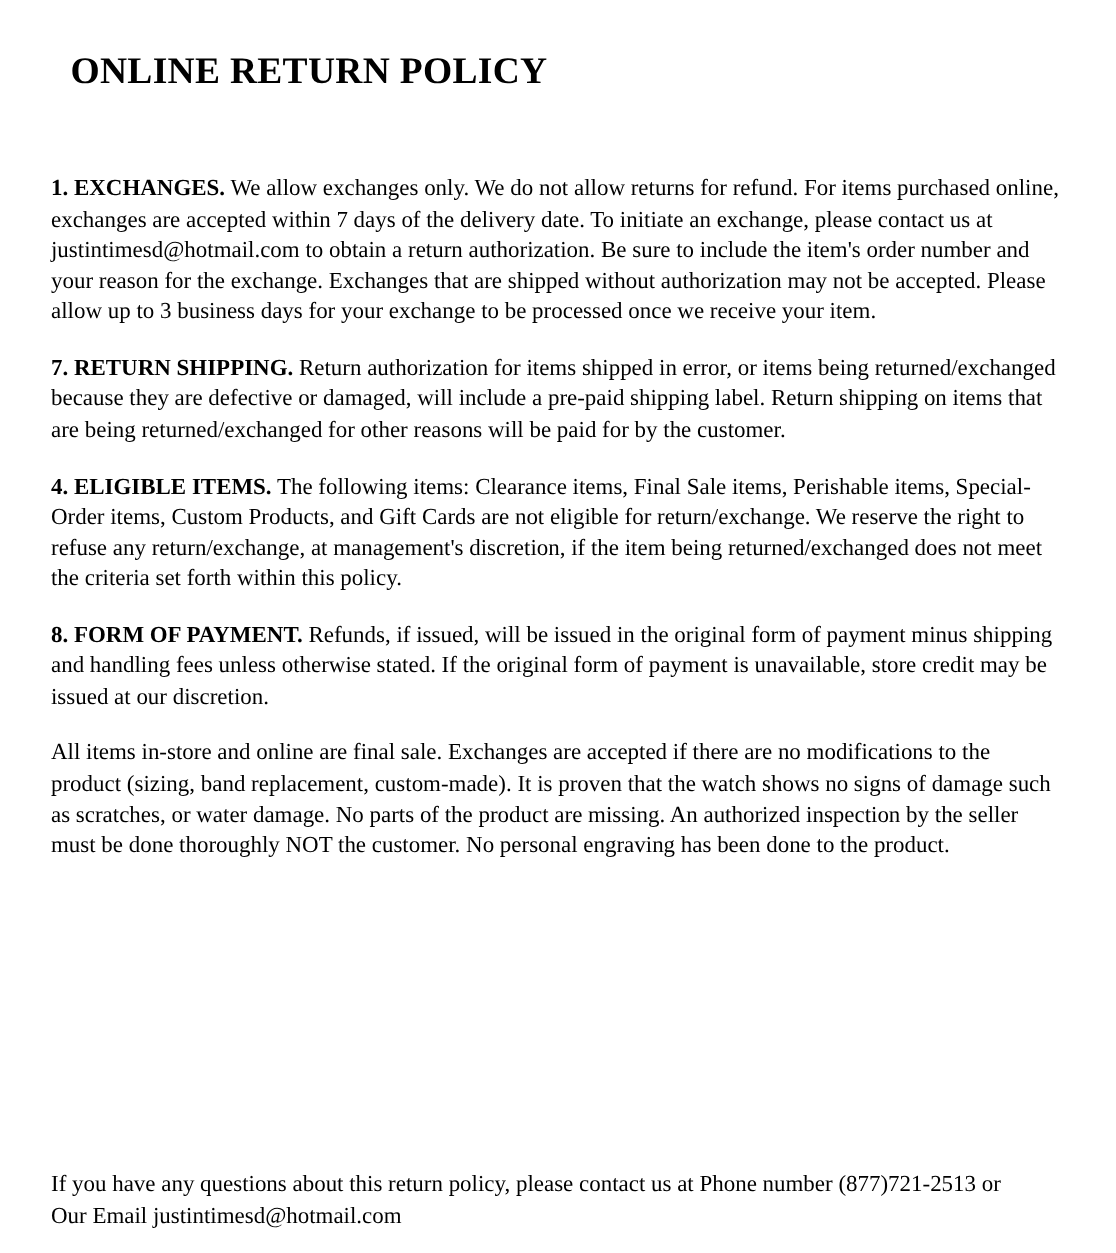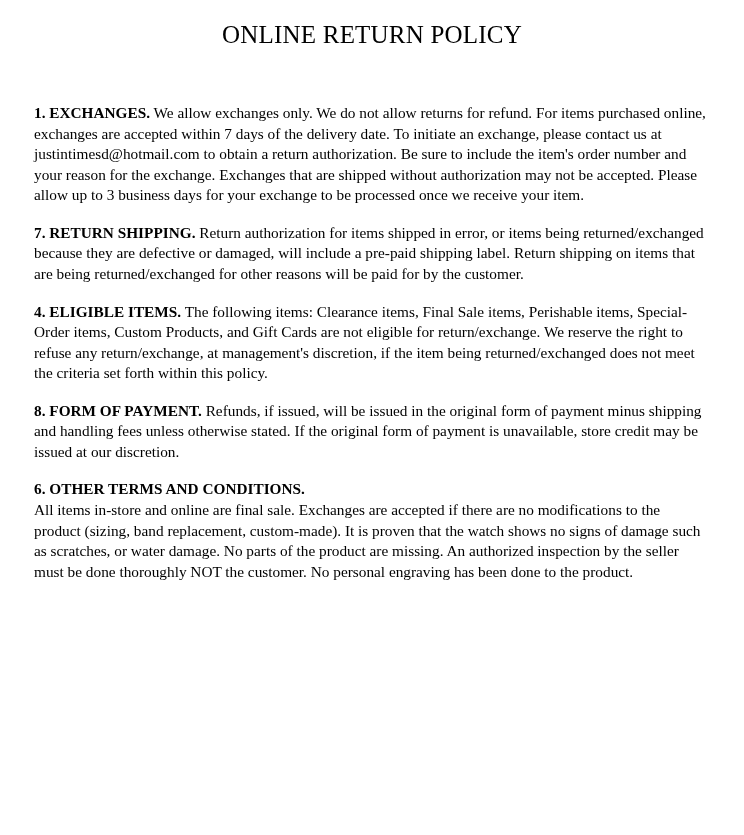--- a/index.html
+++ b/index.html
@@ -17,26 +17,26 @@
     -webkit-font-smoothing: antialiased;
   }
   .page {
     width: 744px;
     height: 835px;
     box-sizing: border-box;
     padding: 14px 34px 0 34px;
     position: relative;
   }
   .doc-title {
-    text-align: center;
+    text-align: left;
     font-size: 25px;
-    font-weight: normal;
+    font-weight: bold;
     letter-spacing: 0.2px;
     line-height: 1.2;
-    margin: 0;
+    margin: 13px;
     padding-top: 6px;
   }
   .doc-subtitle {
     text-align: center;
     font-size: 15.5px;
     font-weight: normal;
     line-height: 1.3;
     margin: 0;
     padding-top: 8px;
   }
@@ -96,21 +96,24 @@
       <span>The following items: Clearance items, Final Sale items, Perishable items, Special-Order items, Custom Products, and Gift Cards are not eligible for return/exchange. We reserve the right to refuse any return/exchange, at management's discretion, if the item being returned/exchanged does not meet the criteria set forth within this policy.</span>
     </p>
 
 
     <p class="section">
       <span class="section-heading">8. FORM OF PAYMENT.</span>
       <span>Refunds, if issued, will be issued in the original form of payment minus shipping and handling fees unless otherwise stated. If the original form of payment is unavailable, store credit may be issued at our discretion.</span>
     </p>
 
     <p class="section section-block">
-      <span class="section-heading">6. OTHER TERMS AND CONDITIONS.</span>
       <span>All items in-store and online are final sale. Exchanges are accepted if there are no modifications to the product (sizing, band replacement, custom-made). It is proven that the watch shows no signs of damage such as scratches, or water damage. No parts of the product are missing. An authorized inspection by the seller must be done thoroughly NOT the customer. No personal engraving has been done to the product.</span>
     </p>
 
   </div>
 
 
+  <div class="footer">
+    <p>If you have any questions about this return policy, please contact us at Phone number (877)721-2513 or</p>
+    <p>Our Email justintimesd@hotmail.com</p>
+  </div>
 
 </div>
 
 </body></html>

